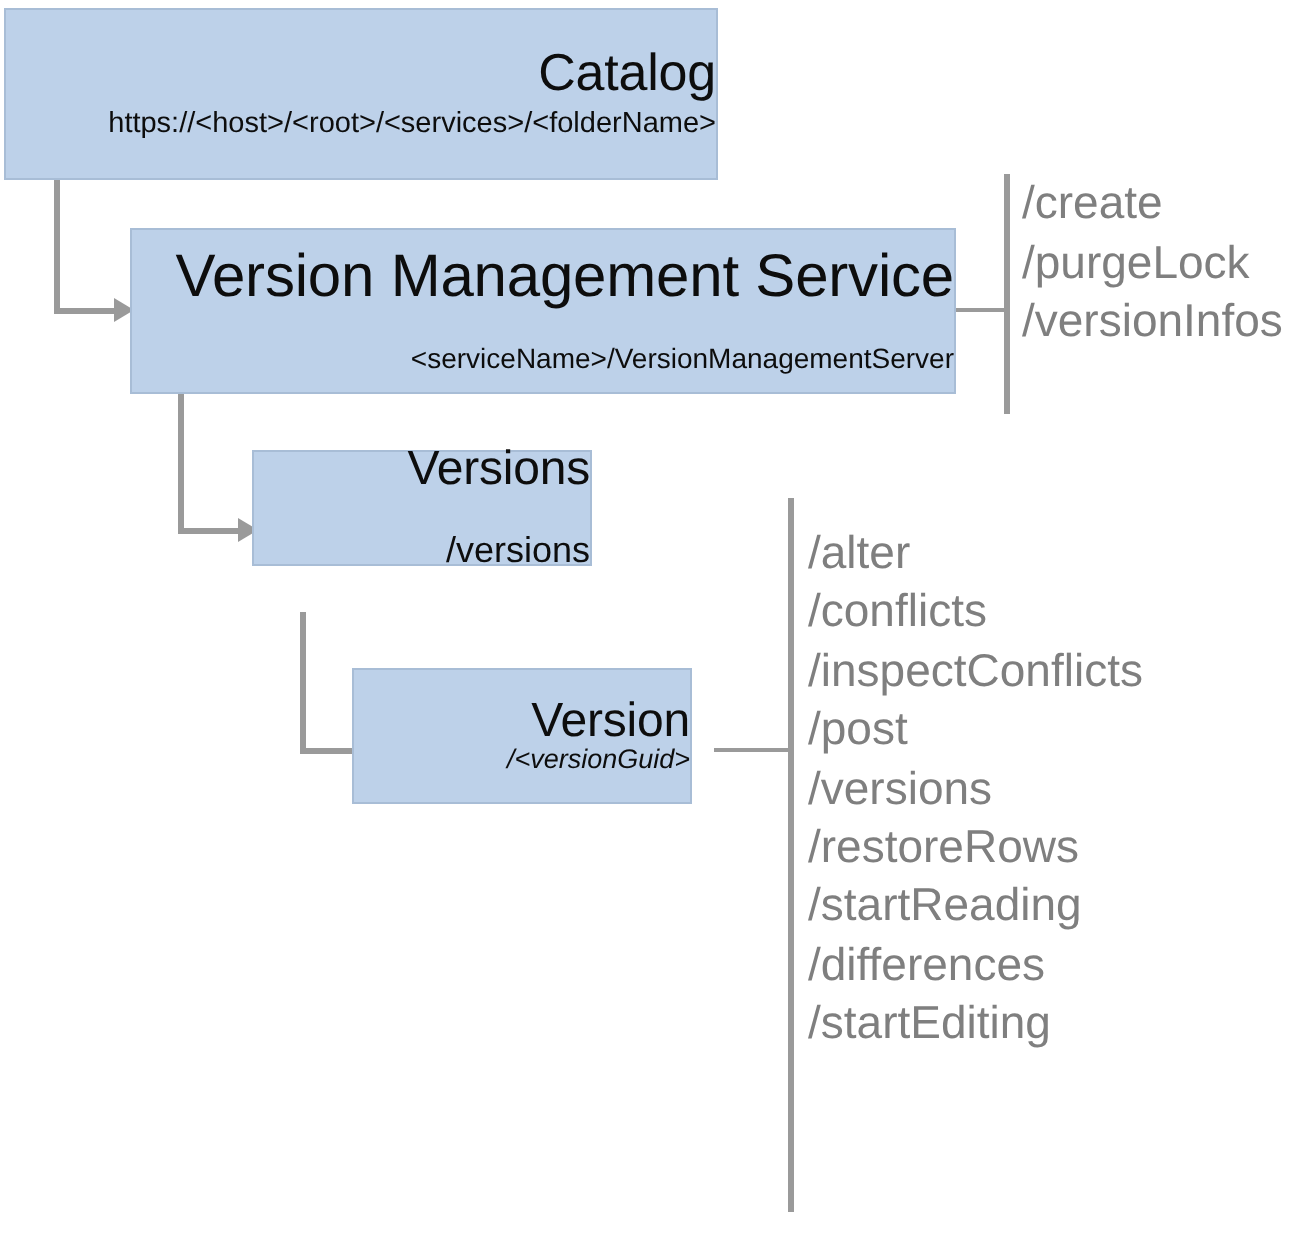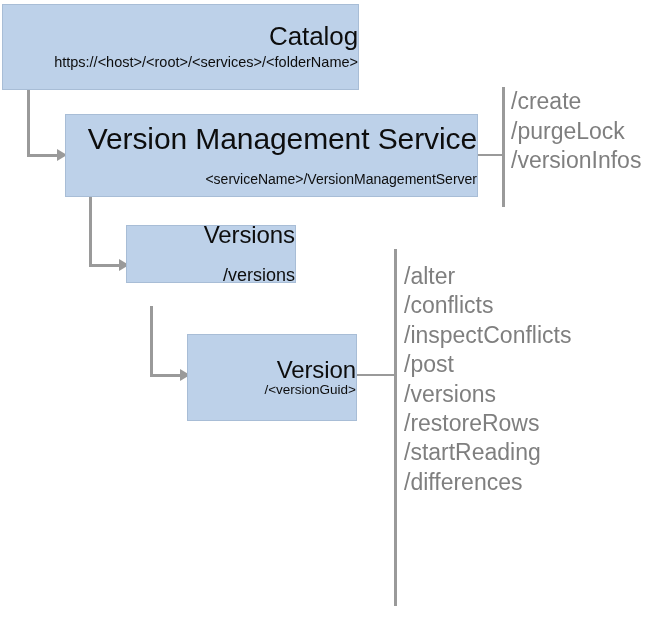--- a/index.html
+++ b/index.html
@@ -53,23 +53,23 @@
   #node-catalog .subtitle { font-size: 14.5px; margin-top: 4px; }
 
   #node-vms      { left: 65px;  top: 114px; width: 413px; height: 83px; }
   #node-vms .title { font-size: 30px; }
   #node-vms .subtitle { font-size: 14px; margin-top: 17px; }
 
   #node-versions { left: 126px; top: 225px; width: 170px; height: 58px; }
   #node-versions .title { font-size: 24px; }
   #node-versions .subtitle { font-size: 18px; margin-top: 18px; }
 
-  #node-version  { left: 187px; top: 334px; width: 170px; height: 87px; }
+  #node-version  { left: 176px; top: 334px; width: 170px; height: 68px; }
   #node-version .title { font-size: 24px; }
-  #node-version .subtitle { font-size: 13.5px; margin-top: 0; }
+  #node-version .subtitle { font-size: 13.5px; margin-top: 0; font-style: italic; }
 
   
   .conn-v, .conn-h {
     position: absolute;
     background: #9a9a9a;
   }
   .conn-v { width: 3px; }
   .conn-h { height: 3px; }
 
   .arrow-right {
@@ -157,15 +157,16 @@
 
   <div class="ops" id="ops-version">
       <span class="op">/alter</span>
       <span class="op">/conflicts</span>
       <span class="op">/inspectConflicts</span>
       <span class="op">/post</span>
       <span class="op">/versions</span>
       <span class="op">/restoreRows</span>
       <span class="op">/startReading</span>
       <span class="op">/differences</span>
+      <span class="op">/startEditing</span>
     </div>
 
 </div>
 
 </body></html>

